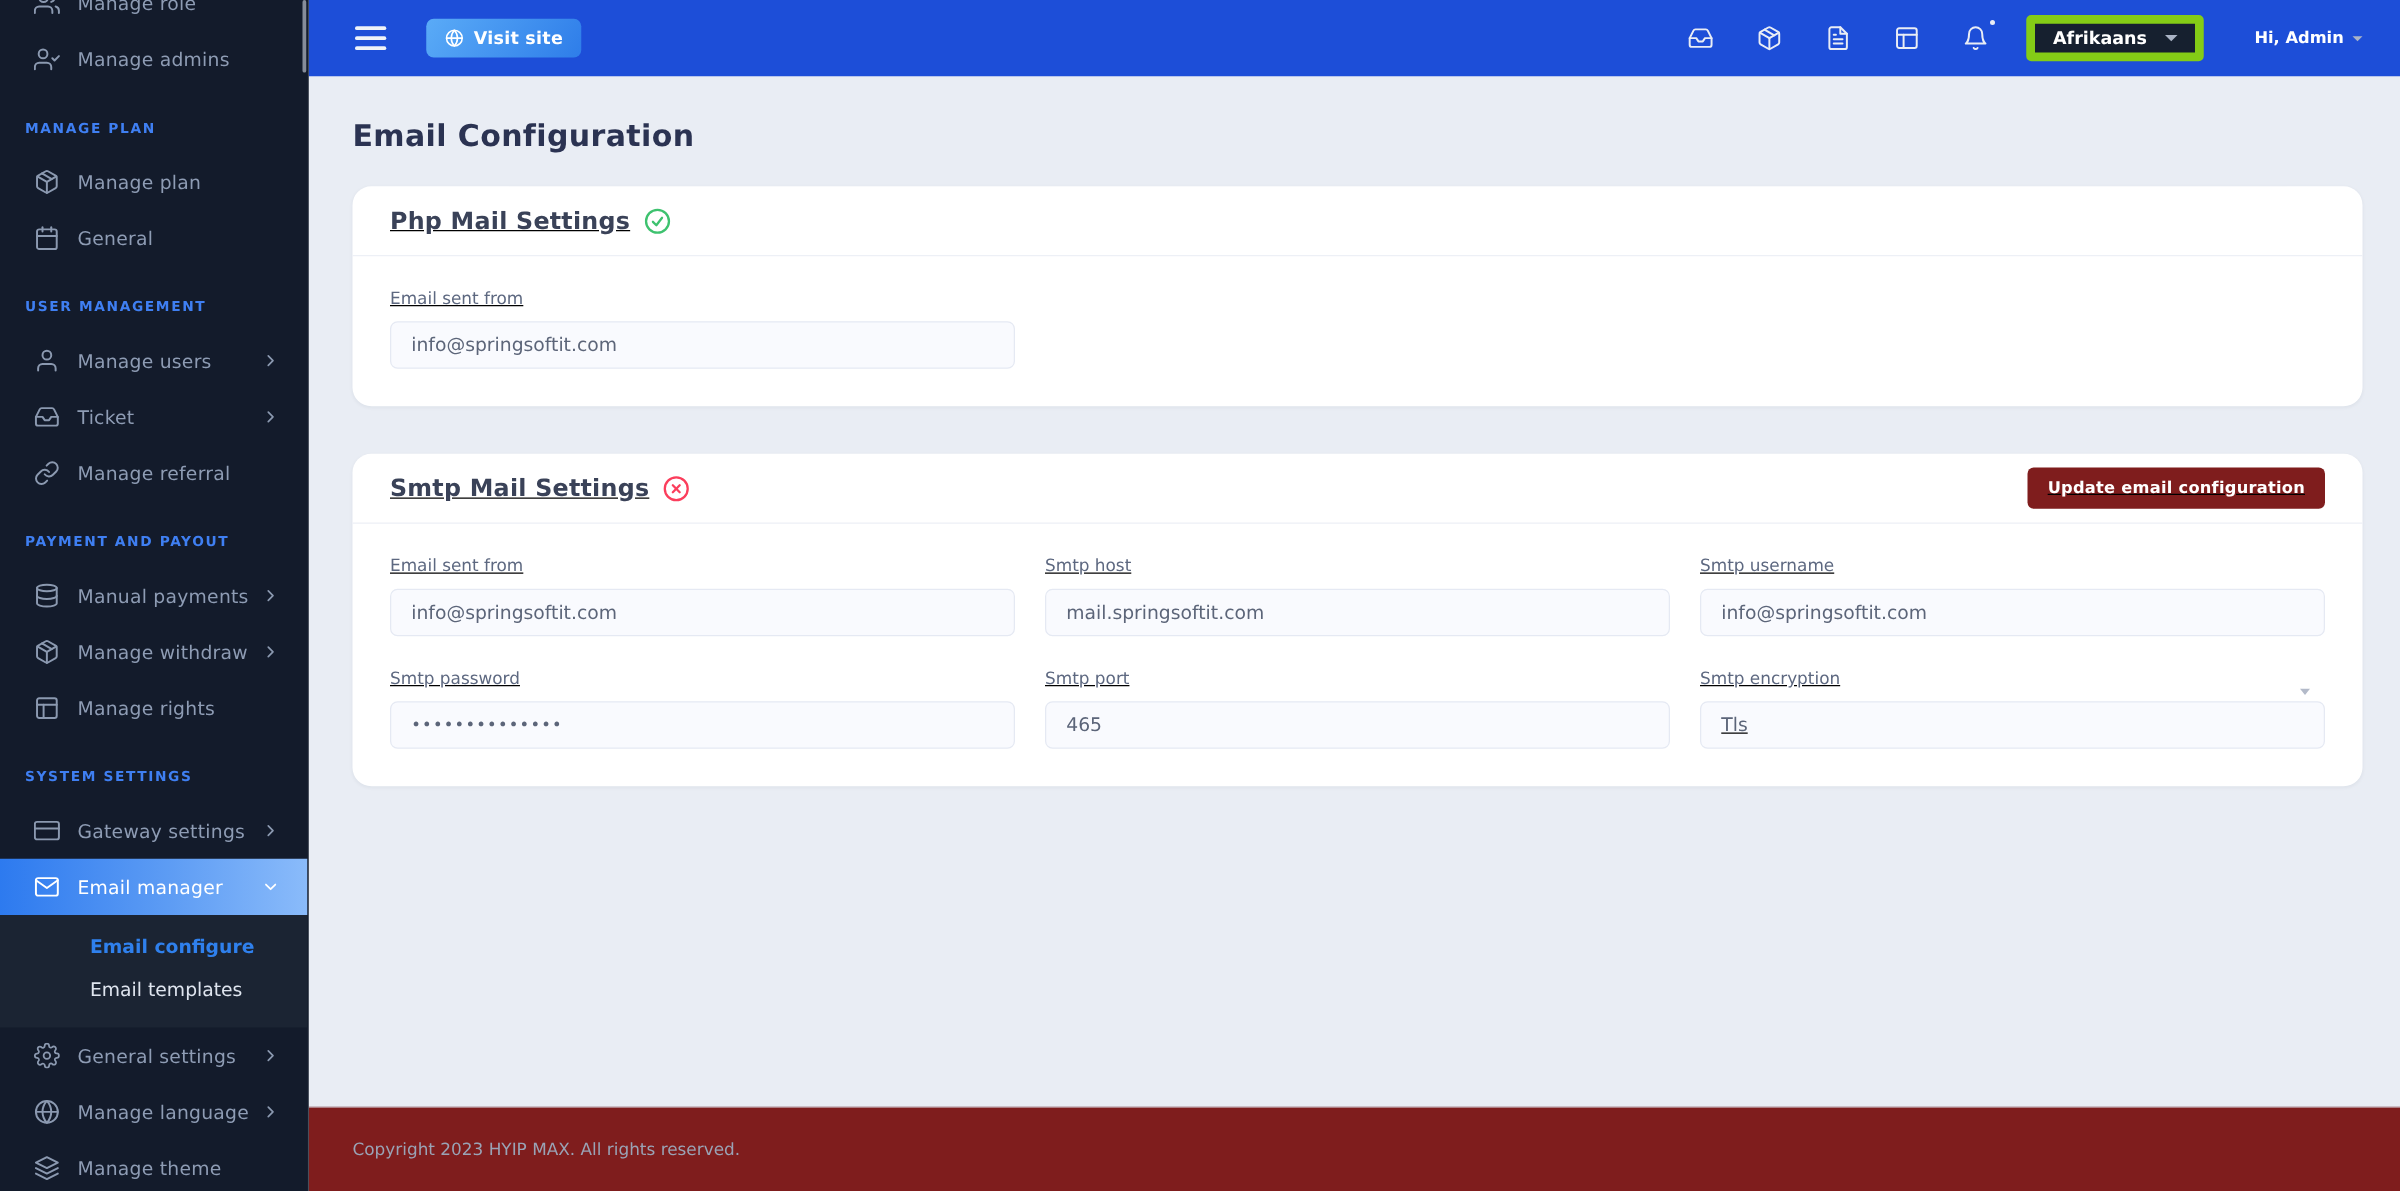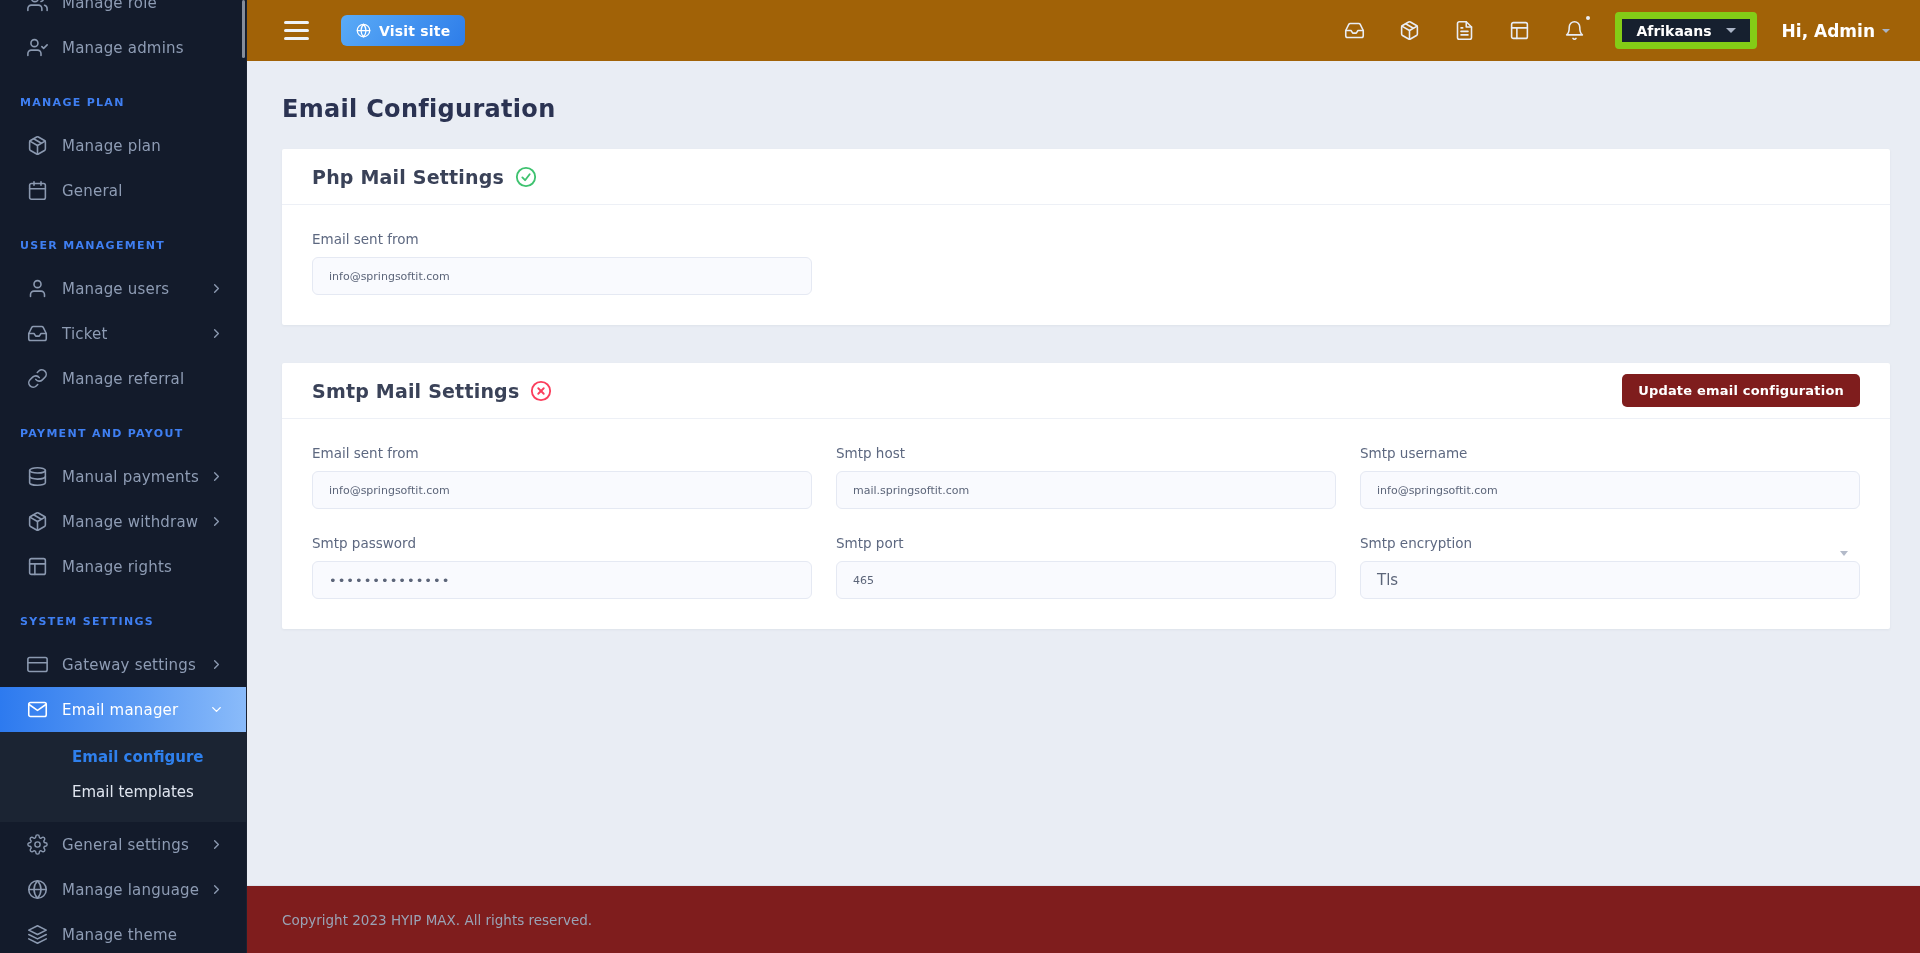--- a/index.html
+++ b/index.html
@@ -16,53 +16,53 @@
   .menu-item .mi-label { flex:1; white-space:nowrap; letter-spacing:.2px; }
   .menu-item .mi-caret { width:15px; height:15px; color:#8b99b0; }
   .menu-item.active { background:linear-gradient(90deg,#2d7aef 0%,#5d9cf4 55%,#8abbfa 100%); color:#fff; font-weight:normal; }
   .menu-item.active .mi-icon, .menu-item.active .mi-caret { color:#fff; }
   .menu-section { margin:26px 0 14px; padding:0 20px; font-size:11px; font-weight:bold; letter-spacing:1.3px; color:#3f7ff2; white-space:nowrap; }
   .submenu { background:#1b2433; padding:8px 0 12px; }
   .submenu-item { height:35px; line-height:35px; padding-left:72px; font-size:15px; color:#dfe5ef; cursor:pointer; white-space:nowrap; }
   .submenu-item.active { color:#2f80ed; font-weight:bold; }
 
   
-  .topbar { position:absolute; left:247px; right:0; top:0; height:61px; background:#a16207; display:flex; align-items:center; padding:0 30px 0 37px; z-index:4; }
+  .topbar { position:absolute; left:247px; right:0; top:0; height:61px; background:#1d4ed8; display:flex; align-items:center; padding:0 30px 0 37px; z-index:4; }
   .hamburger { width:25px; display:flex; flex-direction:column; gap:5px; cursor:pointer; }
   .hamburger span { height:3px; background:#eef2f8; border-radius:2px; }
   .visit-btn { margin-left:32px; height:31px; padding:0 15px; border:none; border-radius:6px; background:linear-gradient(125deg,#5aabf7 0%,#2e7de9 100%); color:#fff; font-weight:bold; font-size:14px; display:flex; align-items:center; gap:8px; cursor:pointer; font-family:inherit; letter-spacing:.2px; }
   .visit-btn svg { width:15px; height:15px; color:#fff; }
   .topbar-right { margin-left:auto; display:flex; align-items:center; }
   .tb-icon { width:21px; height:21px; color:#e9edf5; margin-left:34px; cursor:pointer; position:relative; }
   .bell-wrap { position:relative; margin-left:34px; cursor:pointer; }
   .bell-wrap .tb-icon { margin-left:0; }
   .bell-dot { position:absolute; top:-4px; right:-5px; width:4px; height:4px; border-radius:50%; background:#e9edf5; }
   .lang-select { margin-left:30px; height:37px; min-width:131px; border:7px solid #84cc16; border-radius:4px; background:#16202f; color:#fff; font-size:14px; font-weight:bold; display:flex; align-items:center; justify-content:space-between; padding:0 14px; gap:14px; cursor:pointer; }
   .caret-down { width:0; height:0; border-left:5px solid transparent; border-right:5px solid transparent; border-top:5px solid #aab4c6; }
-  .user-chip { margin-left:25px; font-size:17px; font-weight:bold; color:#fff; display:flex; align-items:center; gap:7px; cursor:pointer; }
+  .user-chip { margin-left:41px; font-size:13px; font-weight:bold; color:#fff; display:flex; align-items:center; gap:7px; cursor:pointer; }
   .user-chip .caret-down { border-left-width:4px; border-right-width:4px; border-top-width:4px; }
 
   
   .main { position:absolute; left:247px; top:61px; right:0; bottom:0; background:#e9edf4; display:flex; flex-direction:column; overflow:hidden; }
   .content { flex:1; padding:34px 30px 0 35px; overflow:hidden; }
   .page-title { font-size:24px; font-weight:bold; color:#2b3352; letter-spacing:.3px; }
-  .card { background:#fff; border-radius:2px; box-shadow:0 1px 3px rgba(25,35,65,.05); }
+  .card { background:#fff; border-radius:15px; box-shadow:0 1px 3px rgba(25,35,65,.05);text-decoration:underline; }
   .card-php { margin-top:26px; }
   .card-smtp { margin-top:38px; }
   .card-header { display:flex; align-items:center; justify-content:space-between; height:56px; padding:0 30px; border-bottom:1px solid #edf0f6; }
   .card-title-row { display:flex; align-items:center; gap:11px; }
   .card-title { font-size:19px; font-weight:bold; color:#3a4258; letter-spacing:.2px; }
   .status-icon { width:22px; height:22px; }
   .status-ok { color:#3ec26f; }
   .status-err { color:#fb3e5c; }
   .card-body { padding:26px 30px 30px; }
   .fields-grid { display:grid; grid-template-columns:repeat(3,500px); column-gap:24px; row-gap:26px; }
   .field { width:500px; }
   .field-label { font-size:13.5px; color:#5d6880; margin-bottom:10px; }
-  .text-input { width:100%; height:38px; background:#f9fafe; border:1px solid #e5e9f3; border-radius:6px; padding:0 16px; font-size:11px; color:#5c6579; font-family:inherit; outline:none; }
+  .text-input { width:100%; height:38px; background:#f9fafe; border:1px solid #e5e9f3; border-radius:6px; padding:0 16px; font-size:15px; color:#5c6579; font-family:inherit; outline:none; }
   .password-input { font-size:13px; letter-spacing:1px; }
   .select-wrap { position:relative; }
   .select-box { width:100%; height:38px; background:#f9fafe; border:1px solid #e5e9f3; border-radius:6px; padding:0 16px; font-size:15px; color:#5c6579; display:flex; align-items:center; cursor:pointer; }
   .select-arrow { position:absolute; right:12px; top:16px; width:0; height:0; border-left:4px solid transparent; border-right:4px solid transparent; border-top:5px solid #b3bac9; }
   .update-btn { background:#7f1d1d; color:#fff; border:none; border-radius:5px; height:33px; padding:0 16px; font-size:13px; font-weight:bold; font-family:inherit; cursor:pointer; letter-spacing:.2px; }
 
   
   .footer { height:68px; background:#7f1d1d; border-top:1px solid #dde2ec; display:flex; align-items:center; padding:0 35px; font-size:13.5px; color:#9aa3b5; }
 </style>
 </head>

